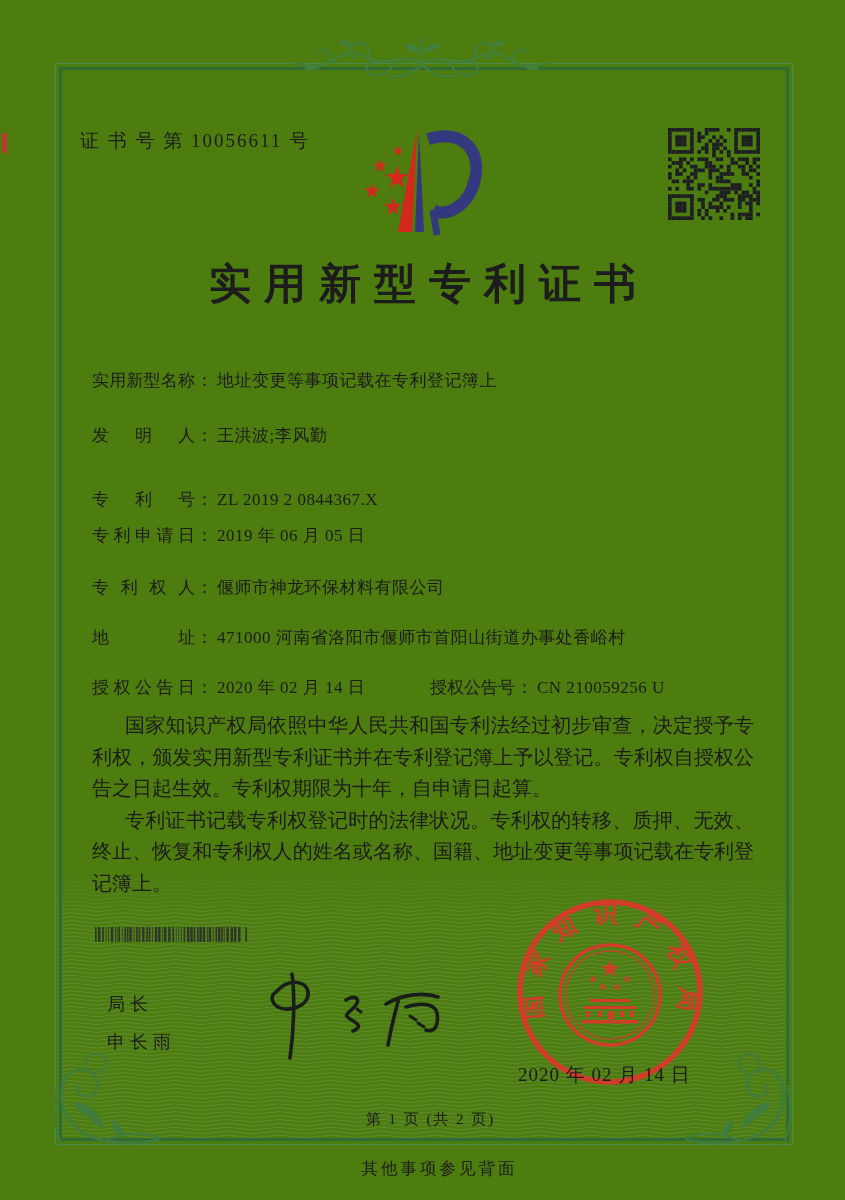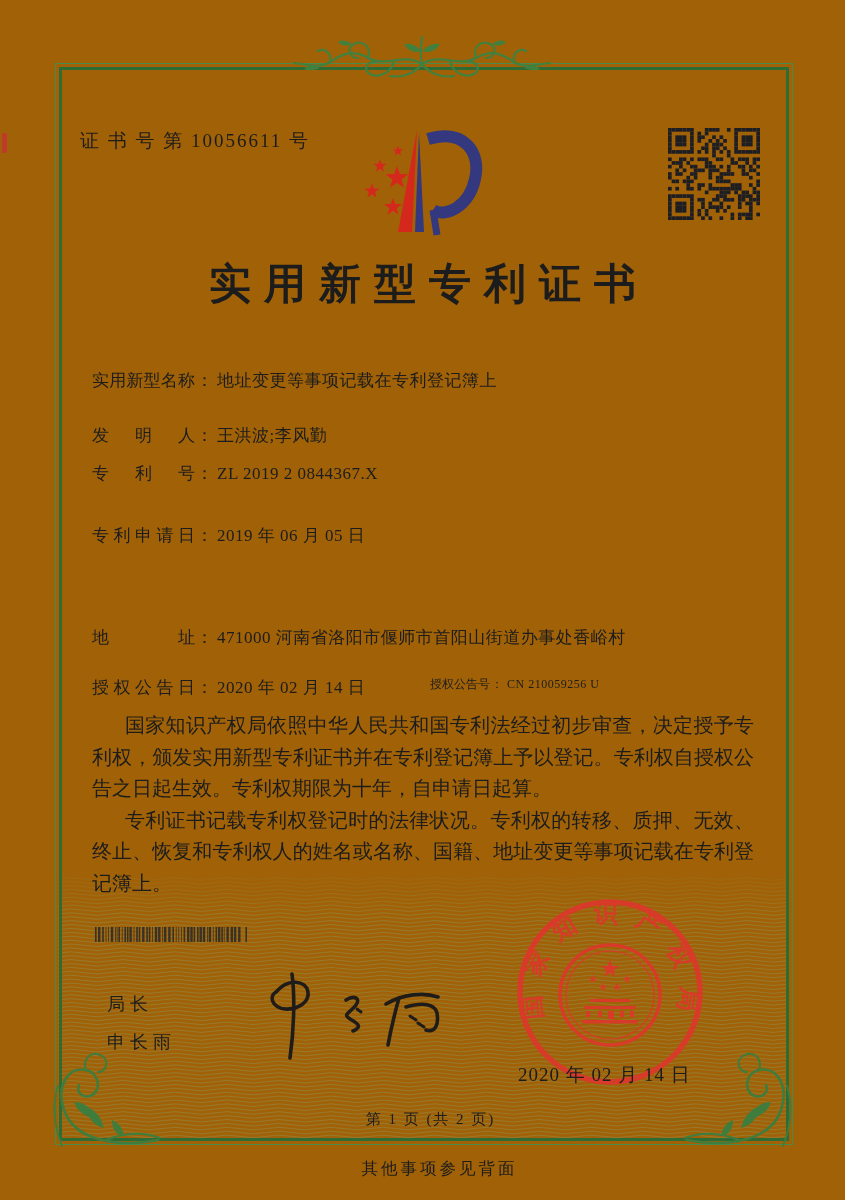--- a/index.html
+++ b/index.html
@@ -1,32 +1,32 @@
 <!DOCTYPE html>
 <html><head>
 <meta charset="utf-8">
 <style>
   html,body{margin:0;padding:0;background:#e8e4d4;}
   .page{
     position:relative;width:845px;height:1200px;margin:0 auto;
-    background:#a16207;overflow:hidden;
+    background:#4d7c0f;overflow:hidden;
     font-family:"Liberation Serif","DejaVu Serif",serif;color:#1c1c1c;
   }
   .frame-outer{position:absolute;left:55px;top:63px;width:736px;height:1080px;
     border:1.5px solid #4a8a4b;}
   .frame-inner{position:absolute;inset:3px;border:3px solid #2f6b35;}
   .abs{position:absolute;}
   .cert-no{left:80px;top:128px;font-size:19px;letter-spacing:2px;}
   .title{left:0;top:256px;width:100%;text-align:center;font-size:42px;font-weight:700;
     letter-spacing:13px;padding-left:13px;box-sizing:border-box;}
   .field-row{left:92px;width:662px;font-size:17px;white-space:nowrap;}
   .lbl{display:inline-block;width:103px;text-align:justify;text-align-last:justify;vertical-align:bottom;}
   .colon{display:inline-block;margin:0 4px 0 1px;}
   .val{letter-spacing:.5px;}
-  .grant-right{position:absolute;left:338px;top:0;font-size:12px;white-space:nowrap;}
+  .grant-right{position:absolute;left:338px;top:0;font-size:17px;white-space:nowrap;}
   .paras{left:92px;top:710px;width:662px;font-size:20px;line-height:31.5px;
     text-align:justify;}
   .paras p{margin:0;text-indent:33px;}
   .director{left:107px;font-size:18px;letter-spacing:5px;}
   .seal-date{left:518px;top:1062px;font-size:19px;letter-spacing:1px;z-index:6;}
   .footer-page{left:0;top:1110px;width:100%;text-align:center;font-size:15px;letter-spacing:2px;margin-left:8px;}
   .back-note{left:17px;top:1158px;width:100%;text-align:center;font-size:16.5px;letter-spacing:3px;}
   .red-tick{left:2px;top:133px;width:5px;height:20px;background:#c03a2c;border-radius:1px;}
   svg{display:block;}
 </style>
@@ -464,25 +464,28 @@
     </svg>
 
   <div class="abs title">实用新型专利证书</div>
 
   <div class="abs field-row" style="top:369px">
     <span class="lbl">实用新型名称</span><span class="colon">：</span><span class="val">地址变更等事项记载在专利登记簿上</span>
   </div>
   <div class="abs field-row" style="top:424px">
     <span class="lbl">发明人</span><span class="colon">：</span><span class="val">王洪波;李风勤</span>
   </div>
-  <div class="abs field-row" style="top:462px">
+  <div class="abs field-row" style="top:488px">
     <span class="lbl">专利号</span><span class="colon">：</span><span class="val">ZL 2019 2 0844367.X</span>
   </div>
   <div class="abs field-row" style="top:524px">
     <span class="lbl">专利申请日</span><span class="colon">：</span><span class="val">2019 年 06 月 05 日</span>
+  </div>
+  <div class="abs field-row" style="top:576px">
+    <span class="lbl">专利权人</span><span class="colon">：</span><span class="val">偃师市神龙环保材料有限公司</span>
   </div>
   <div class="abs field-row" style="top:626px">
     <span class="lbl">地址</span><span class="colon">：</span><span class="val">471000 河南省洛阳市偃师市首阳山街道办事处香峪村</span>
   </div>
 
   <div class="abs field-row" style="top:676px">
     <span class="lbl">授权公告日</span><span class="colon">：</span><span class="val">2020 年 02 月 14 日</span>
     <span class="grant-right">
       <span>授权公告号</span><span class="colon">：</span><span class="val">CN 210059256 U</span>
     </span>

